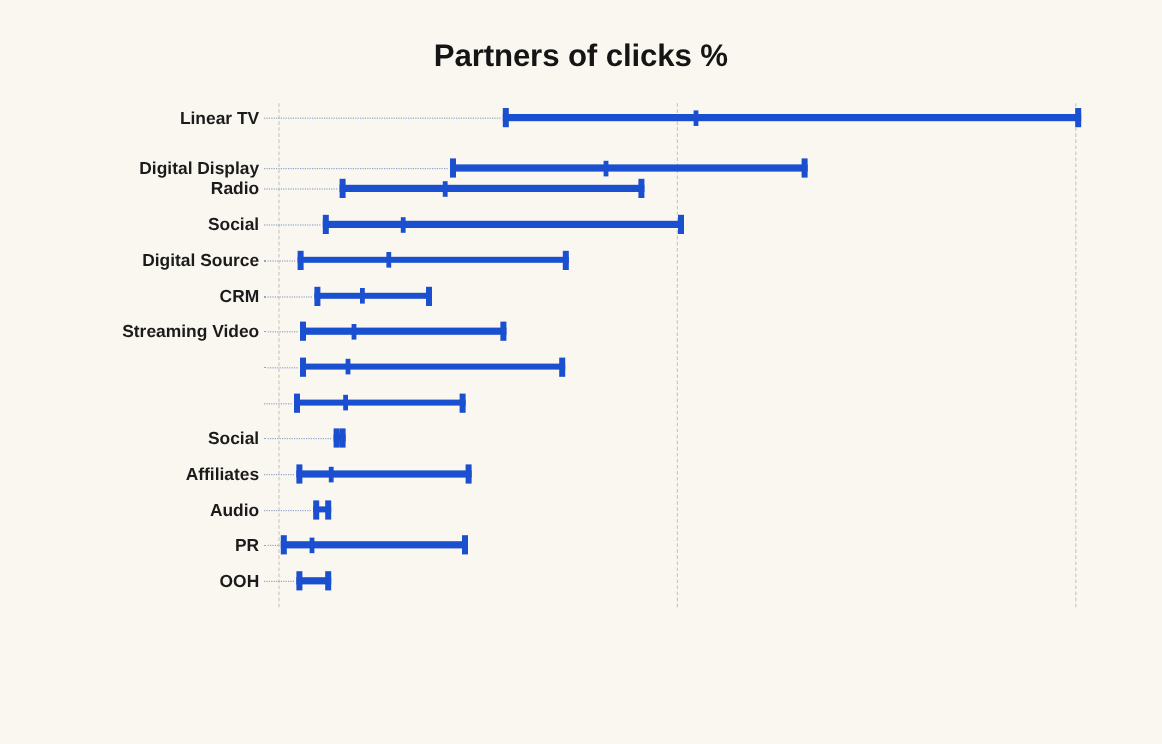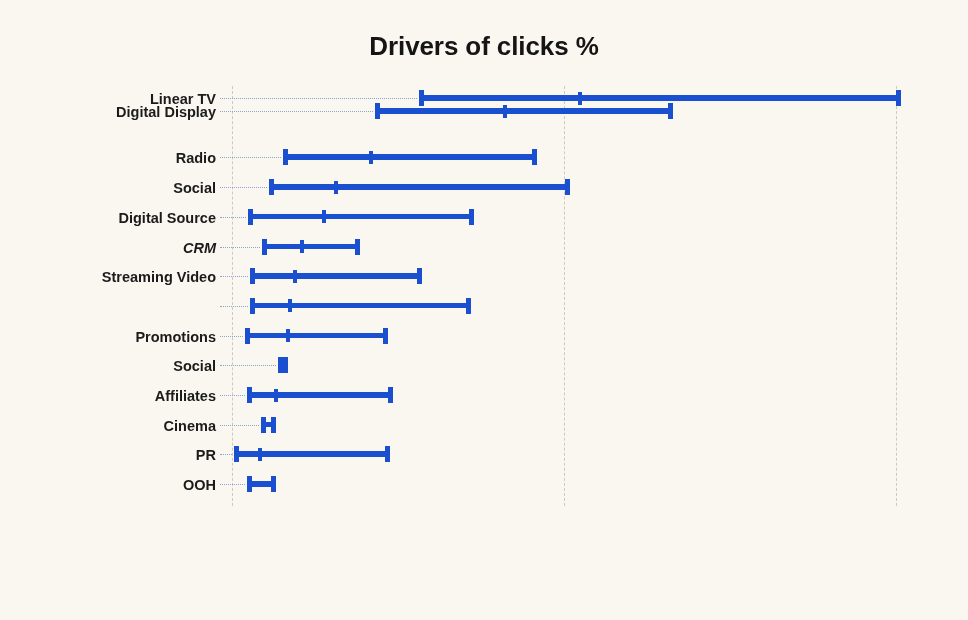--- a/index.html
+++ b/index.html
@@ -112,38 +112,38 @@
     font-size: 17.5px;
     color: #242424;
     white-space: nowrap;
   }
 </style>
 </head>
 <body>
 
 <div id="chart-root">
 
-  <div id="chart-title">Drivers of clicks %</div>
+  <div id="chart-title">Partners of clicks %</div>
 
   <div id="plot-area">
     <div id="gridlines">
         <div class="gridline" style="left: 232px;"></div>
         <div class="gridline" style="left: 564px;"></div>
         <div class="gridline" style="left: 896px;"></div>
       </div>
     <div id="rows">
         <div class="chart-row" style="top: -2px;">
           <div class="row-label" style="right: 752px;">Linear TV</div>
           <div class="leader" style="left: 220px; width: 197px;"></div>
           <div class="range-bar" style="left: 419px; width: 482px;"></div>
           <div class="cap" style="left: 419px;"></div>
           <div class="cap" style="left: 896.4px;"></div>
           <div class="median-tick" style="left: 577.7px;"></div>
         </div>
-        <div class="chart-row" style="top: 11px;">
+        <div class="chart-row" style="top: 40px;">
           <div class="row-label" style="right: 752px;">Digital Display</div>
           <div class="leader" style="left: 220px; width: 153px;"></div>
           <div class="range-bar" style="left: 375px; width: 298px;"></div>
           <div class="cap" style="left: 375px;"></div>
           <div class="cap" style="left: 668.4px;"></div>
           <div class="median-tick" style="left: 502.7px;"></div>
         </div>
         <div class="chart-row" style="top: 57.4px;">
           <div class="row-label" style="right: 752px;">Radio</div>
           <div class="leader" style="left: 220px; width: 61px;"></div>
@@ -162,21 +162,21 @@
         </div>
         <div class="chart-row" style="top: 116.8px;">
           <div class="row-label" style="right: 752px;">Digital Source</div>
           <div class="leader" style="left: 220px; width: 26px;"></div>
           <div class="range-bar" style="left: 248px; width: 226px;"></div>
           <div class="cap" style="left: 248px;"></div>
           <div class="cap" style="left: 469.4px;"></div>
           <div class="median-tick" style="left: 321.7px;"></div>
         </div>
         <div class="chart-row" style="top: 146.5px;">
-          <div class="row-label" style="right: 752px; font-style: italic;">CRM</div>
+          <div class="row-label" style="right: 752px;">CRM</div>
           <div class="leader" style="left: 220px; width: 40px;"></div>
           <div class="range-bar" style="left: 262px; width: 98px;"></div>
           <div class="cap" style="left: 262px;"></div>
           <div class="cap" style="left: 355.4px;"></div>
           <div class="median-tick" style="left: 299.7px;"></div>
         </div>
         <div class="chart-row" style="top: 176.2px;">
           <div class="row-label" style="right: 752px;">Streaming Video</div>
           <div class="leader" style="left: 220px; width: 28px;"></div>
           <div class="range-bar" style="left: 250px; width: 172px;"></div>
@@ -185,21 +185,20 @@
           <div class="median-tick" style="left: 292.7px;"></div>
         </div>
         <div class="chart-row" style="top: 205.9px;">
           <div class="leader" style="left: 220px; width: 28px;"></div>
           <div class="range-bar" style="left: 250px; width: 221px;"></div>
           <div class="cap" style="left: 250px;"></div>
           <div class="cap" style="left: 466.4px;"></div>
           <div class="median-tick" style="left: 287.7px;"></div>
         </div>
         <div class="chart-row" style="top: 235.6px;">
-          <div class="row-label" style="right: 752px;">Promotions</div>
           <div class="leader" style="left: 220px; width: 23px;"></div>
           <div class="range-bar" style="left: 245px; width: 143px;"></div>
           <div class="cap" style="left: 245px;"></div>
           <div class="cap" style="left: 383.4px;"></div>
           <div class="median-tick" style="left: 285.7px;"></div>
         </div>
         <div class="chart-row" style="top: 265.3px;">
           <div class="row-label" style="right: 752px;">Social</div>
           <div class="leader" style="left: 220px; width: 56px;"></div>
           <div class="range-bar" style="left: 278px; width: 10px;"></div>
@@ -209,21 +208,21 @@
         </div>
         <div class="chart-row" style="top: 295px;">
           <div class="row-label" style="right: 752px;">Affiliates</div>
           <div class="leader" style="left: 220px; width: 25px;"></div>
           <div class="range-bar" style="left: 247px; width: 146px;"></div>
           <div class="cap" style="left: 247px;"></div>
           <div class="cap" style="left: 388.4px;"></div>
           <div class="median-tick" style="left: 273.7px;"></div>
         </div>
         <div class="chart-row" style="top: 324.7px;">
-          <div class="row-label" style="right: 752px;">Cinema</div>
+          <div class="row-label" style="right: 752px;">Audio</div>
           <div class="leader" style="left: 220px; width: 39px;"></div>
           <div class="range-bar" style="left: 261px; width: 15px;"></div>
           <div class="cap" style="left: 261px;"></div>
           <div class="cap" style="left: 271.4px;"></div>
         </div>
         <div class="chart-row" style="top: 354.4px;">
           <div class="row-label" style="right: 752px;">PR</div>
           <div class="leader" style="left: 220px; width: 12px;"></div>
           <div class="range-bar" style="left: 234px; width: 156px;"></div>
           <div class="cap" style="left: 234px;"></div>

